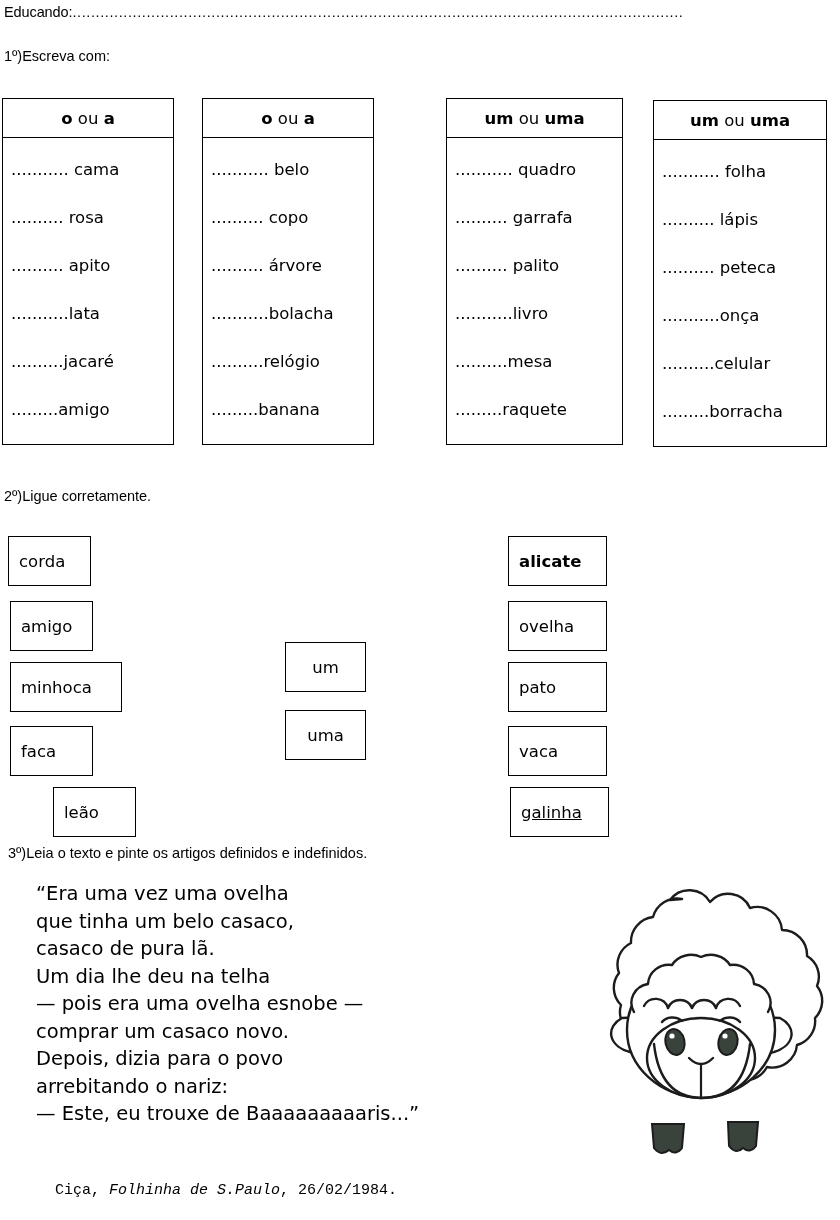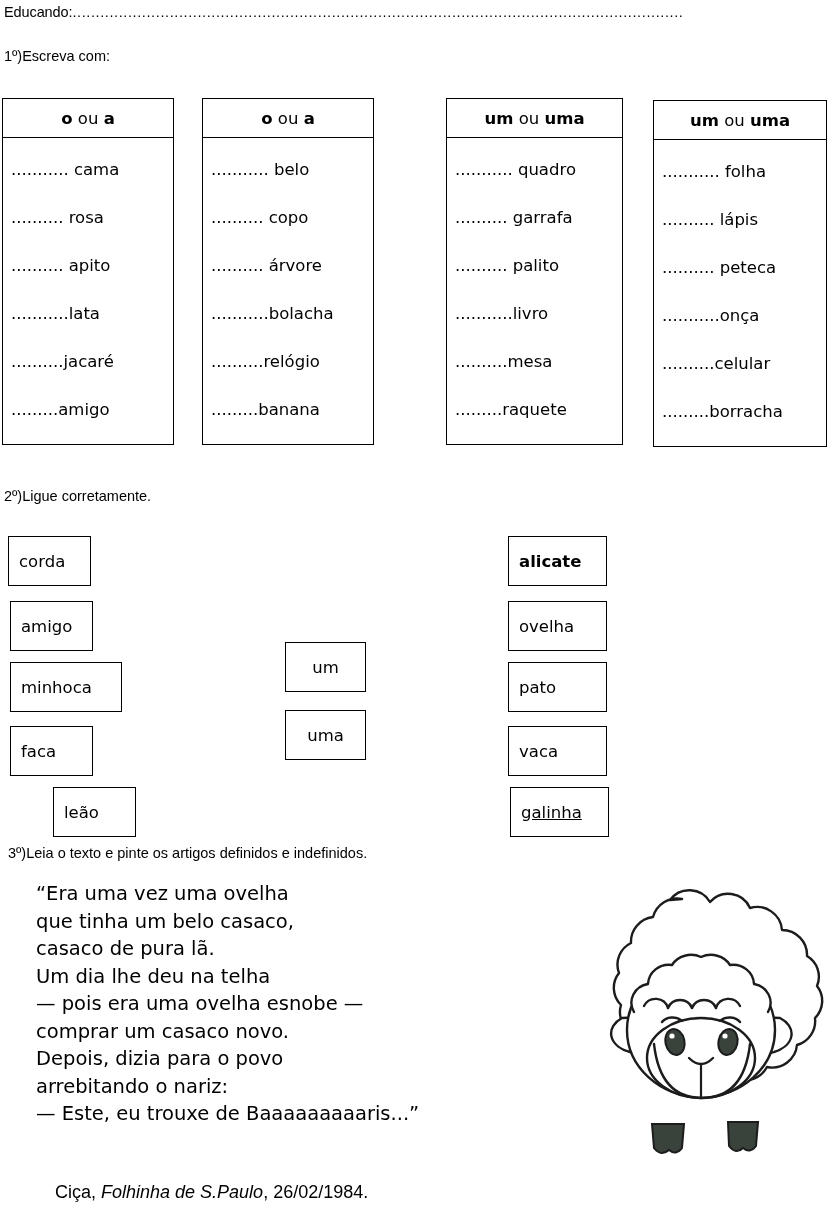--- a/index.html
+++ b/index.html
@@ -97,22 +97,22 @@
     top: 880px;
     width: 470px;
     font-size: 19.5px;
     line-height: 27.5px;
     white-space: pre-line;
   }
   #credit {
     position: absolute;
     left: 55px;
     top: 1182px;
-    font-size: 18px;
-    font-family: Liberation Sans, sans-serif;
+    font-size: 15px;
+    font-family: Liberation Mono, monospace;
     white-space: nowrap;
   }
   #credit .src { font-style: italic; }
 
   
   #sheep {
     position: absolute;
     left: 558px;
     top: 872px;
     width: 285px;

